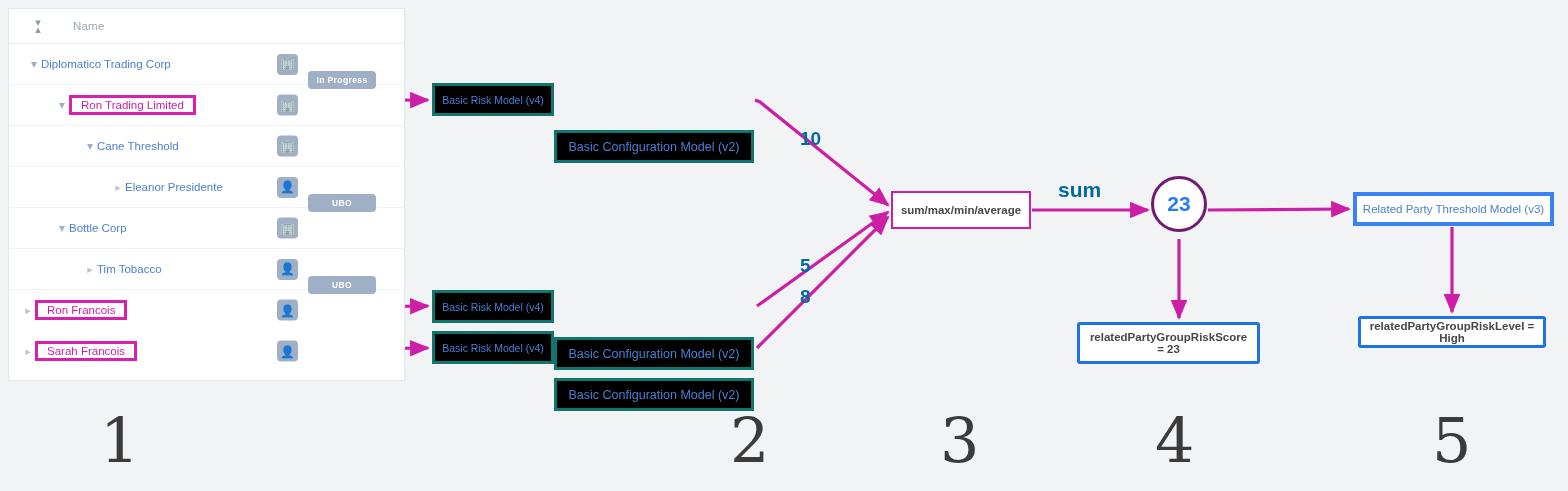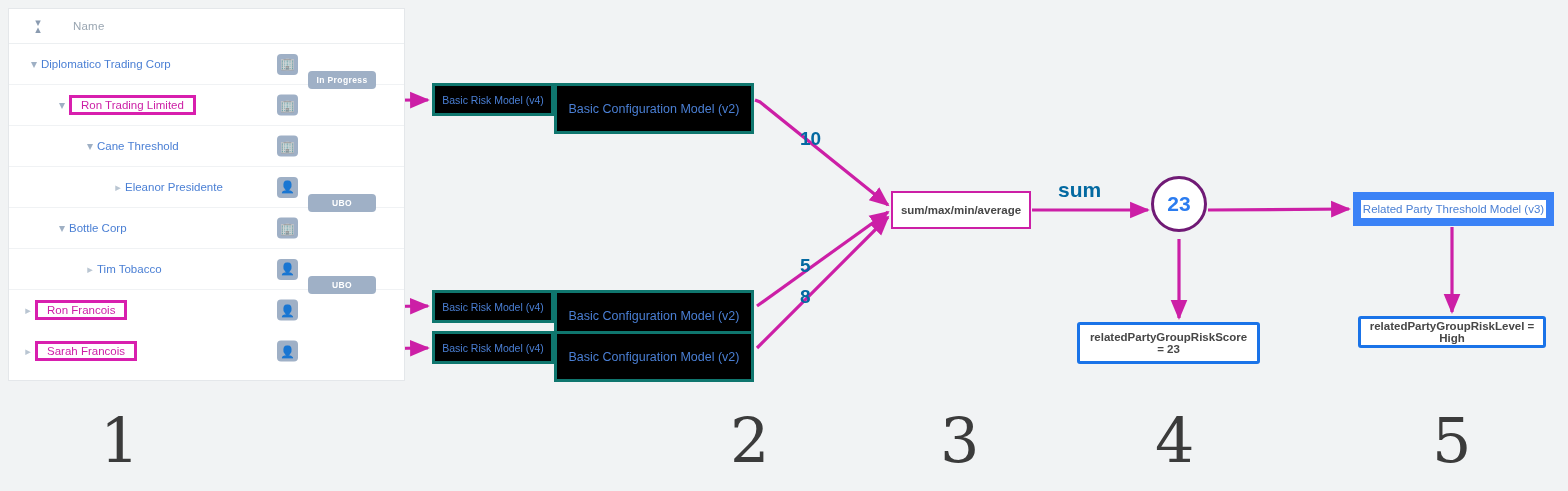--- a/index.html
+++ b/index.html
@@ -123,21 +123,21 @@
     background: #000000;
     border: 3px solid #0f766e;
     box-sizing: border-box;
     display: flex;
     align-items: center;
     justify-content: center;
     color: #4a7fd4;
     z-index: 3;
   }
   .mbox.risk   { width: 122px; height: 33px; font-size: 10.5px; }
-  .mbox.config { width: 200px; height: 51px; font-size: 12.5px; }
+  .mbox.config { width: 200px; height: 33px; font-size: 12.5px; margin-top: 47px; }
 
   .opbox {
     position: absolute;
     left: 891px; top: 191px;
     width: 140px; height: 38px;
     background: #ffffff;
     border: 2px solid #cc1fa6;
     box-sizing: border-box;
     display: flex;
     align-items: center;
@@ -163,21 +163,21 @@
     font-size: 21px;
     font-weight: bold;
     z-index: 4;
   }
 
   .rptbox {
     position: absolute;
     left: 1353px; top: 192px;
     width: 201px; height: 34px;
     background: #ffffff;
-    border: 8px solid #3b82f6;
+    border: 4px solid #3b82f6;
     box-sizing: border-box;
     display: flex;
     align-items: center;
     justify-content: center;
     font-size: 11.5px;
     color: #4a7fd4;
     z-index: 3;
   }
 
   .outbox {

